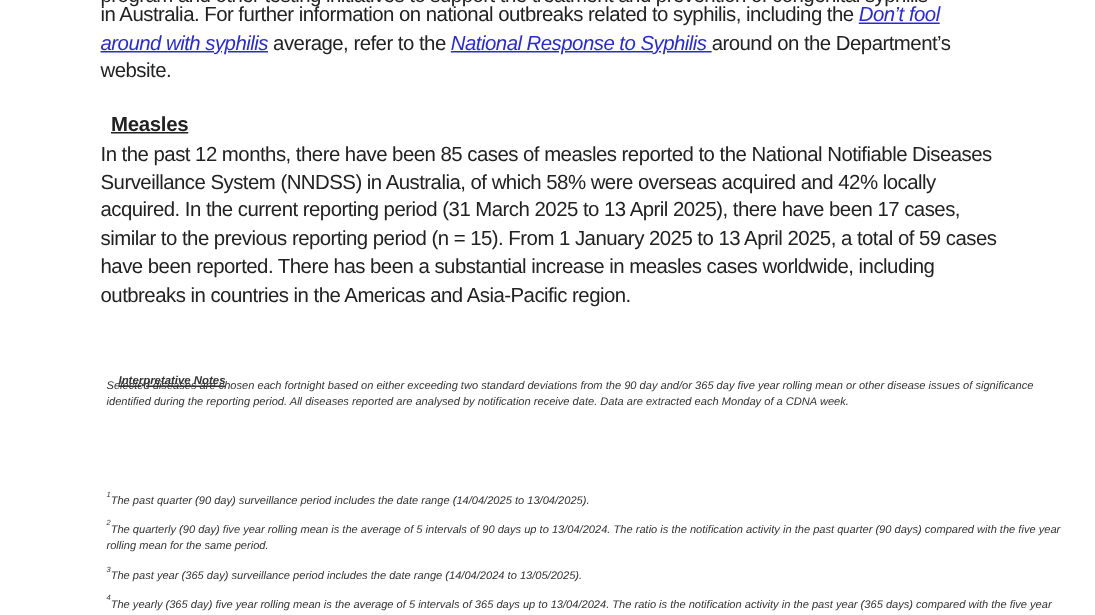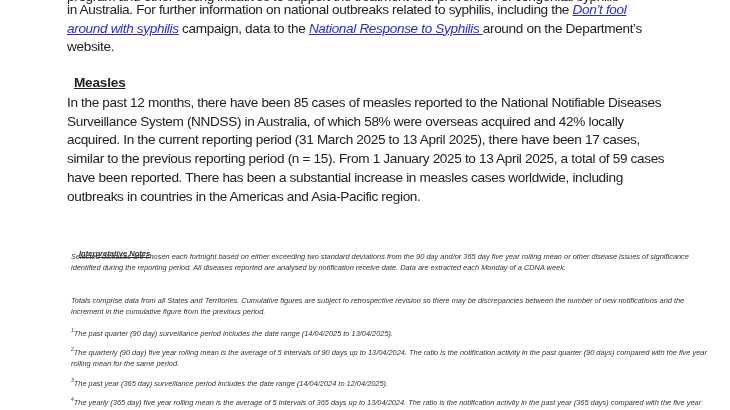--- a/index.html
+++ b/index.html
@@ -78,41 +78,40 @@
     sup { font-size: 5px; vertical-align: top; line-height: 0; position: relative; top: 1px; }
   </style>
 </head>
 <body>
 
 <div class="page">
 
   <div class="cut-line">program and other testing initiatives to support the treatment and prevention of congenital syphilis</div>
 
   <p class="body-text" style="top:1px;">
-    <span>in Australia. For further information on national outbreaks related to syphilis, including the </span><a class="link" href="#">Don’t fool around with syphilis</a><span> campaign, data to the </span><a class="link" href="#">National Response to Syphilis </a><span> around on the Department’s website.</span>
+    <span>in Australia. For further information on national outbreaks related to syphilis, including the </span><a class="link" href="#">Don’t fool around with syphilis</a><span> average, refer to the </span><a class="link" href="#">National Response to Syphilis </a><span> around on the Department’s website.</span>
   </p>
 
   <h3 class="heading">Measles</h3>
   <p class="body-text" style="top:94px;">In the past 12 months, there have been 85 cases of measles reported to the National Notifiable Diseases Surveillance System (NNDSS) in Australia, of which 58% were overseas acquired and 42% locally acquired. In the current reporting period (31 March 2025 to 13 April 2025), there have been 17 cases, similar to the previous reporting period (n = 15). From 1 January 2025 to 13 April 2025, a total of 59 cases have been reported. There has been a substantial increase in measles cases worldwide, including outbreaks in countries in the Americas and Asia-Pacific region.</p>
 
   <div class="notes-title">Interpretative Notes</div>
 
   <p class="notes" style="top:248px;">Selected diseases are chosen each fortnight based on either exceeding two standard deviations from the 90 day and/or 365 day five year rolling mean or other disease issues of significance identified during the reporting period.  All diseases reported are analysed by notification receive date. Data are extracted each Monday of a CDNA week.</p>
 
-  <p class="notes" style="top:292px;">Totals comprise data from all States and Territories.  Cumulative figures are subject to retrospective revision so there may be discrepancies between the number of new notifications and the increment in the cumulative figure from the previous period.</p>
 
   <p class="notes" style="top:325px;">
     <sup>1</sup><span>The past quarter (90 day) surveillance period includes the date range (14/04/2025 to 13/04/2025).</span>
   </p>
 
   <p class="notes" style="top:344px;">
     <sup>2</sup><span>The quarterly (90 day) five year rolling mean is the average of 5 intervals of 90 days up to 13/04/2024.  The ratio is the notification activity in the past quarter (90 days) compared with the five year rolling mean for the same period.</span>
   </p>
 
   <p class="notes" style="top:375px;">
-    <sup>3</sup><span>The past year (365 day) surveillance period includes the date range (14/04/2024 to 12/04/2025).</span>
+    <sup>3</sup><span>The past year (365 day) surveillance period includes the date range (14/04/2024 to 13/05/2025).</span>
   </p>
 
   <p class="notes" style="top:394px;">
     <sup>4</sup><span>The yearly (365 day) five year rolling mean is the average of 5 intervals of 365 days up to 13/04/2024. The ratio is the notification activity in the past year (365 days) compared with the five year rolling mean for the same period.</span>
   </p>
 
 </div>
 
 </body></html>

